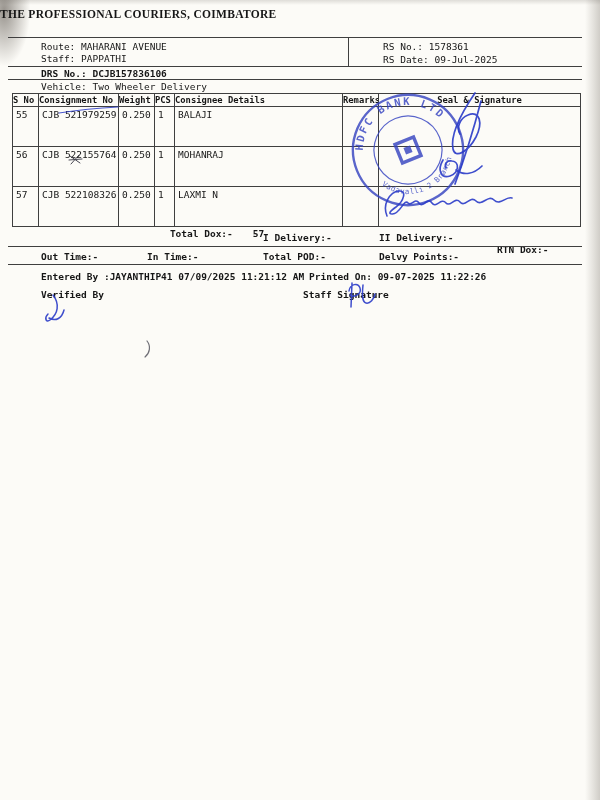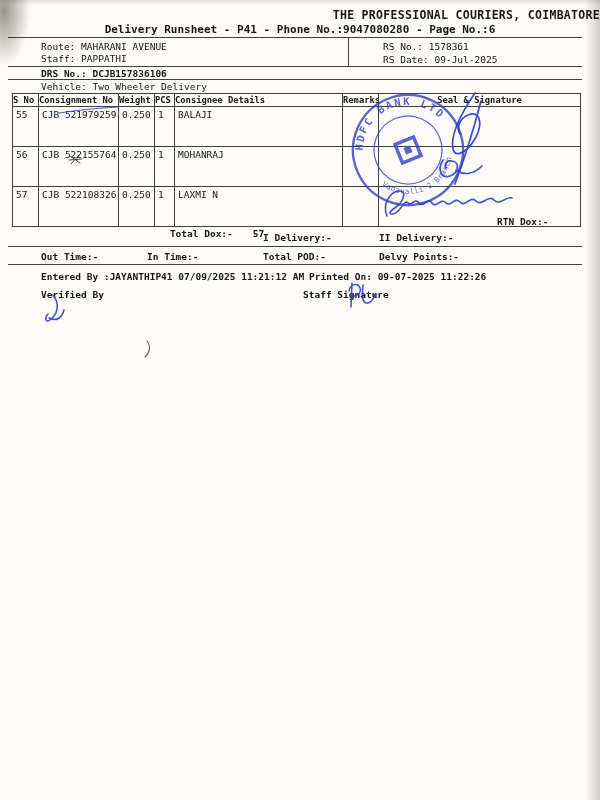--- a/index.html
+++ b/index.html
@@ -5,21 +5,21 @@
   *{box-sizing:border-box;}
   html,body{margin:0;padding:0;}
   body{background:#d8d5d0;display:flex;justify-content:center;}
   .page{position:relative;width:600px;height:800px;background:#fcfbf7;
         font-family:"DejaVu Sans Mono","Liberation Mono",monospace;color:#161616;overflow:hidden;}
   .abs{position:absolute;}
   .t{font-size:9.5px;line-height:11px;white-space:pre;padding-left:27px;}
   .bold{font-weight:bold;}
   .hline{position:absolute;height:1px;background:#3f3f3f;}
   .vline{position:absolute;width:1px;background:#3f3f3f;}
-  .title{left:0;width:100%;text-align:right;font-weight:bold;font-size:11.5px;letter-spacing:.3px;}
+  .title{left:0;width:100%;text-align:left;font-weight:bold;font-size:11.5px;letter-spacing:.3px;font-family:Liberation Serif, serif;}
   .subtitle{left:0;width:100%;text-align:center;font-weight:bold;font-size:11px;}
   table.grid{position:absolute;border-collapse:collapse;table-layout:fixed;font-size:9.5px;}
   .grid th,.grid td{border:1px solid #3f3f3f;padding:2px 3px;vertical-align:top;text-align:left;
         white-space:nowrap;overflow:hidden;}
   .grid th{font-weight:bold;font-size:8.8px;padding:1px 0;}
   .grid td{height:40px;}
   .grid th.center{text-align:center;}
   
   .smudge-tl{left:0;top:0;width:34px;height:74px;
      background:radial-gradient(ellipse at 12% 14%, rgba(70,63,55,.55), rgba(70,63,55,0) 62%);}
@@ -32,21 +32,20 @@
 </head>
 <body>
 
 <div class="page">
 
   <div class="abs edge-top"></div>
   <div class="abs edge-right"></div>
   <div class="abs smudge-tl"></div>
 
   <div class="abs title" style="top:8px">THE PROFESSIONAL COURIERS, COIMBATORE</div>
-  <div class="abs subtitle" style="top:23px">Delivery Runsheet - P41 - Phone No.:9047080280 - Page No.:6</div>
 
   <div class="hline" style="left:8px;top:37px;width:574px"></div>
   <div class="vline" style="left:348px;top:37px;height:29px"></div>
   <div class="hline" style="left:8px;top:66px;width:574px"></div>
   <div class="hline" style="left:8px;top:79px;width:574px"></div>
 
   <div class="abs t" style="left:14px;top:41px">Route: MAHARANI AVENUE</div>
   <div class="abs t" style="left:14px;top:53px">Staff: PAPPATHI</div>
   <div class="abs t" style="left:356px;top:41px">RS No.: 1578361</div>
   <div class="abs t" style="left:356px;top:54px">RS Date: 09-Jul-2025</div>
@@ -101,21 +100,21 @@
       <td></td>
     </tr>
   </tbody>
     </table>
 
   <div class="abs t bold" style="left:120px;top:217px">
     <span>Total Dox:-</span><span style="margin-left:20px">57</span>
   </div>
   <div class="abs t bold" style="left:236px;top:232px">I Delivery:-</div>
   <div class="abs t bold" style="left:352px;top:232px">II Delivery:-</div>
-  <div class="abs t bold" style="left:470px;top:216px">RTN Dox:-</div>
+  <div class="abs t bold" style="left:470px;top:244px">RTN Dox:-</div>
   <div class="hline" style="left:8px;top:246px;width:574px"></div>
 
   <div class="abs t bold" style="left:14px;top:251px">Out Time:-</div>
   <div class="abs t bold" style="left:120px;top:251px">In Time:-</div>
   <div class="abs t bold" style="left:236px;top:251px">Total POD:-</div>
   <div class="abs t bold" style="left:352px;top:251px">Delvy Points:-</div>
   <div class="hline" style="left:8px;top:264px;width:574px"></div>
 
   <div class="abs t bold" style="left:14px;top:271px">Entered By :JAYANTHIP41 07/09/2025 11:21:12 AM</div>
   <div class="abs t bold" style="left:282px;top:271px">Printed On: 09-07-2025 11:22:26</div>

